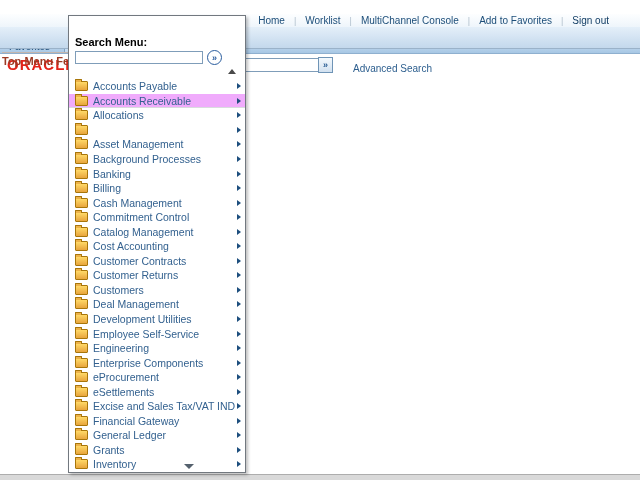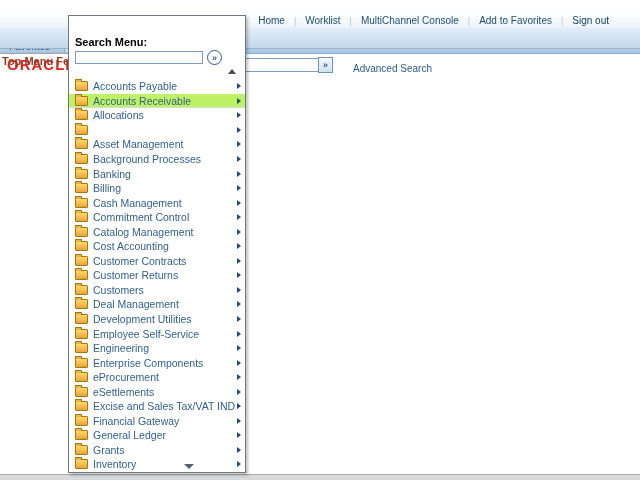--- a/index.html
+++ b/index.html
@@ -83,21 +83,21 @@
     color:#2a5d9e; font-size:9px; font-weight:bold; display:flex;
     align-items:center; justify-content:center; background:#fff; cursor:pointer;
   }
   .dd-up-row { height:9px; margin-top:2px; display:flex; justify-content:flex-end; padding-right:9px; align-items:center; }
   .tri-up {
     width:0; height:0; border-left:4px solid transparent;
     border-right:4px solid transparent; border-bottom:5px solid #4a4a4a; cursor:pointer;
   }
   .menu-list { margin-top:3px; }
   .menu-row { height:14.55px; display:flex; align-items:center; padding-left:6px; position:relative; cursor:pointer; }
-  .menu-row.hl { background:#bef264; box-shadow:inset 0 -1px 0 #d9dbde; }
+  .menu-row.hl { background:#f0abfc; box-shadow:inset 0 -1px 0 #d9dbde; }
   .folder {
     width:11px; height:8px; position:relative; margin-right:5px; flex:none;
     background:linear-gradient(180deg,#ffd967,#e8a53d);
     border:1px solid #a8760a; border-radius:1px;
   }
   .folder::before {
     content:''; position:absolute; top:-3px; left:-1px; width:5px; height:2px;
     background:#edb24a; border:1px solid #a8760a; border-bottom:none;
     border-radius:1px 1px 0 0;
   }

